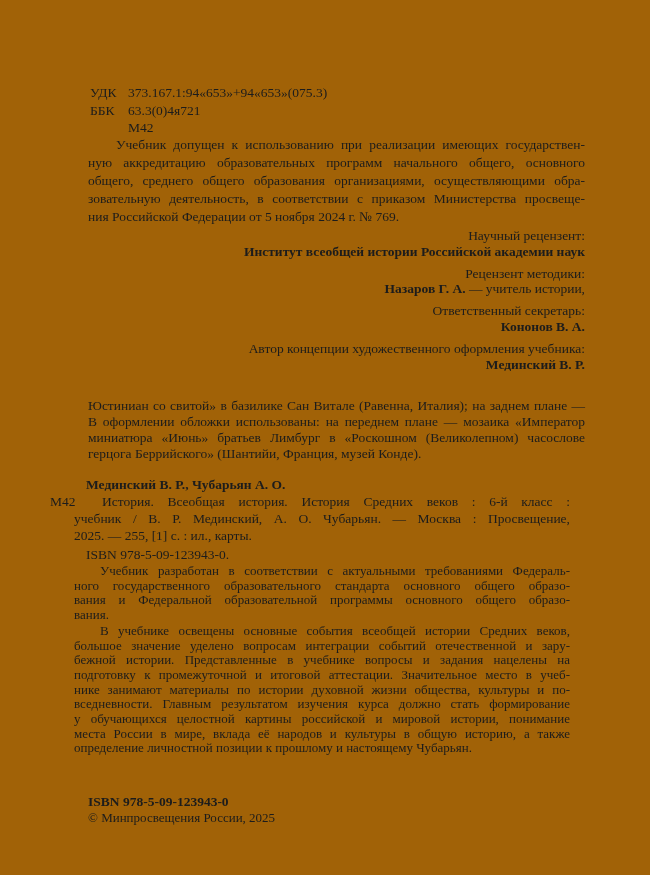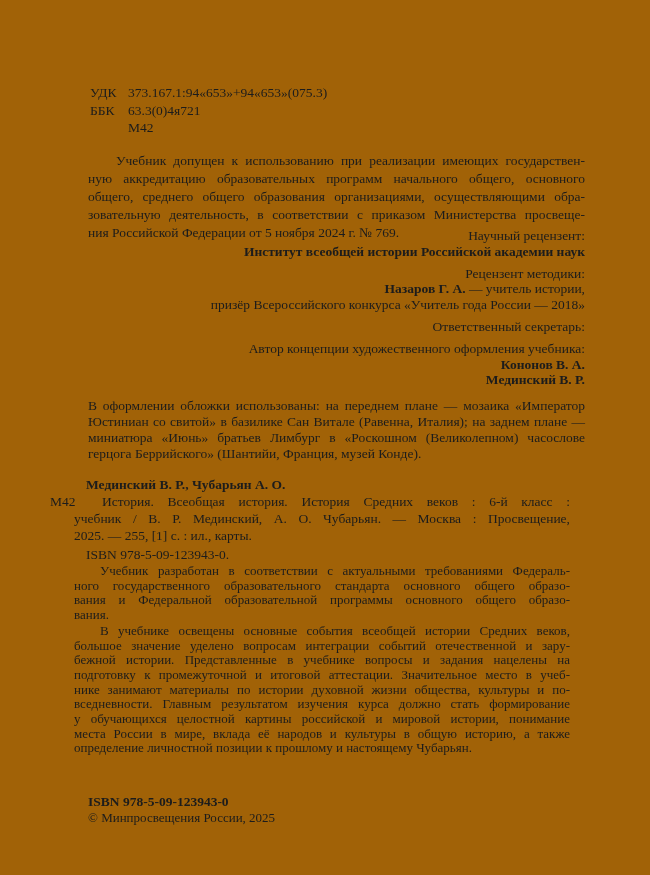--- a/index.html
+++ b/index.html
@@ -15,21 +15,21 @@
   .b { font-weight: bold; }
   .j { text-align: justify; text-align-last: justify; }
 
   
   .top-codes { position: absolute; top: 84px; left: 90px; font-size: 13.5px; line-height: 17.5px; }
   .code-row { display: flex; }
   .code-label { width: 38px; flex: 0 0 38px; }
   .top-author-code { margin-left: 38px; }
 
   
-  .admission { position: absolute; top: 136px; left: 88px; width: 497px; font-size: 13.5px; line-height: 18px; margin-top: 16px; }
+  .admission { position: absolute; top: 136px; left: 88px; width: 497px; font-size: 13.5px; line-height: 18px; }
   .ind28 { padding-left: 28px; }
 
   
   .reviewers { position: absolute; top: 228px; left: 88px; width: 497px; text-align: right; font-size: 13.5px; line-height: 15.8px; }
   .rline.gap { margin-top: 6px; }
 
   
   .cover-note { position: absolute; top: 398px; left: 88px; width: 497px; font-size: 13.5px; line-height: 16px; }
 
   
@@ -70,30 +70,29 @@
     <div class="j">общего, среднего общего образования организациями, осуществляющими обра-</div>
     <div class="j">зовательную деятельность, в соответствии с приказом Министерства просвеще-</div>
     <div>ния Российской Федерации от 5 ноября 2024 г. № 769.</div>
   </div>
 
   <div class="reviewers">
     <div class="rline"><span class="b"></span><span>Научный рецензент:</span></div>
     <div class="rline"><span class="b">Институт всеобщей истории Российской академии наук</span><span></span></div>
     <div class="rline gap"><span class="b"></span><span>Рецензент методики:</span></div>
     <div class="rline"><span class="b">Назаров Г. А.</span><span> — учитель истории,</span></div>
-    <div class="rline"><span class="b"></span><span>призёр Всероссийского конкурса «Учитель года России — 2018»</span></div>
     <div class="rline gap"><span class="b"></span><span>Ответственный секретарь:</span></div>
+    <div class="rline"><span class="b">Кононов В. А.</span><span></span></div>
     <div class="rline gap"><span class="b"></span><span>Автор концепции художественного оформления учебника:</span></div>
-    <div class="rline"><span class="b">Кононов В. А.</span><span></span></div>
     <div class="rline"><span class="b">Мединский В. Р.</span><span></span></div>
   </div>
 
   <div class="cover-note">
+    <div class="j">Юстиниан со свитой» в базилике Сан Витале (Равенна, Италия); на заднем плане —</div>
     <div class="j">В оформлении обложки использованы: на переднем плане — мозаика «Император</div>
-    <div class="j">Юстиниан со свитой» в базилике Сан Витале (Равенна, Италия); на заднем плане —</div>
     <div class="j">миниатюра «Июнь» братьев Лимбург в «Роскошном (Великолепном) часослове</div>
     <div>герцога Беррийского» (Шантийи, Франция, музей Конде).</div>
   </div>
 
   <div class="card">
     <div class="card-authors b">Мединский В. Р., Чубарьян А. О.</div>
     <div class="bib-first">
       <span class="card-code">М42</span>
       <div class="j">История. Всеобщая история. История Средних веков : 6-й класс :</div>
     </div>

